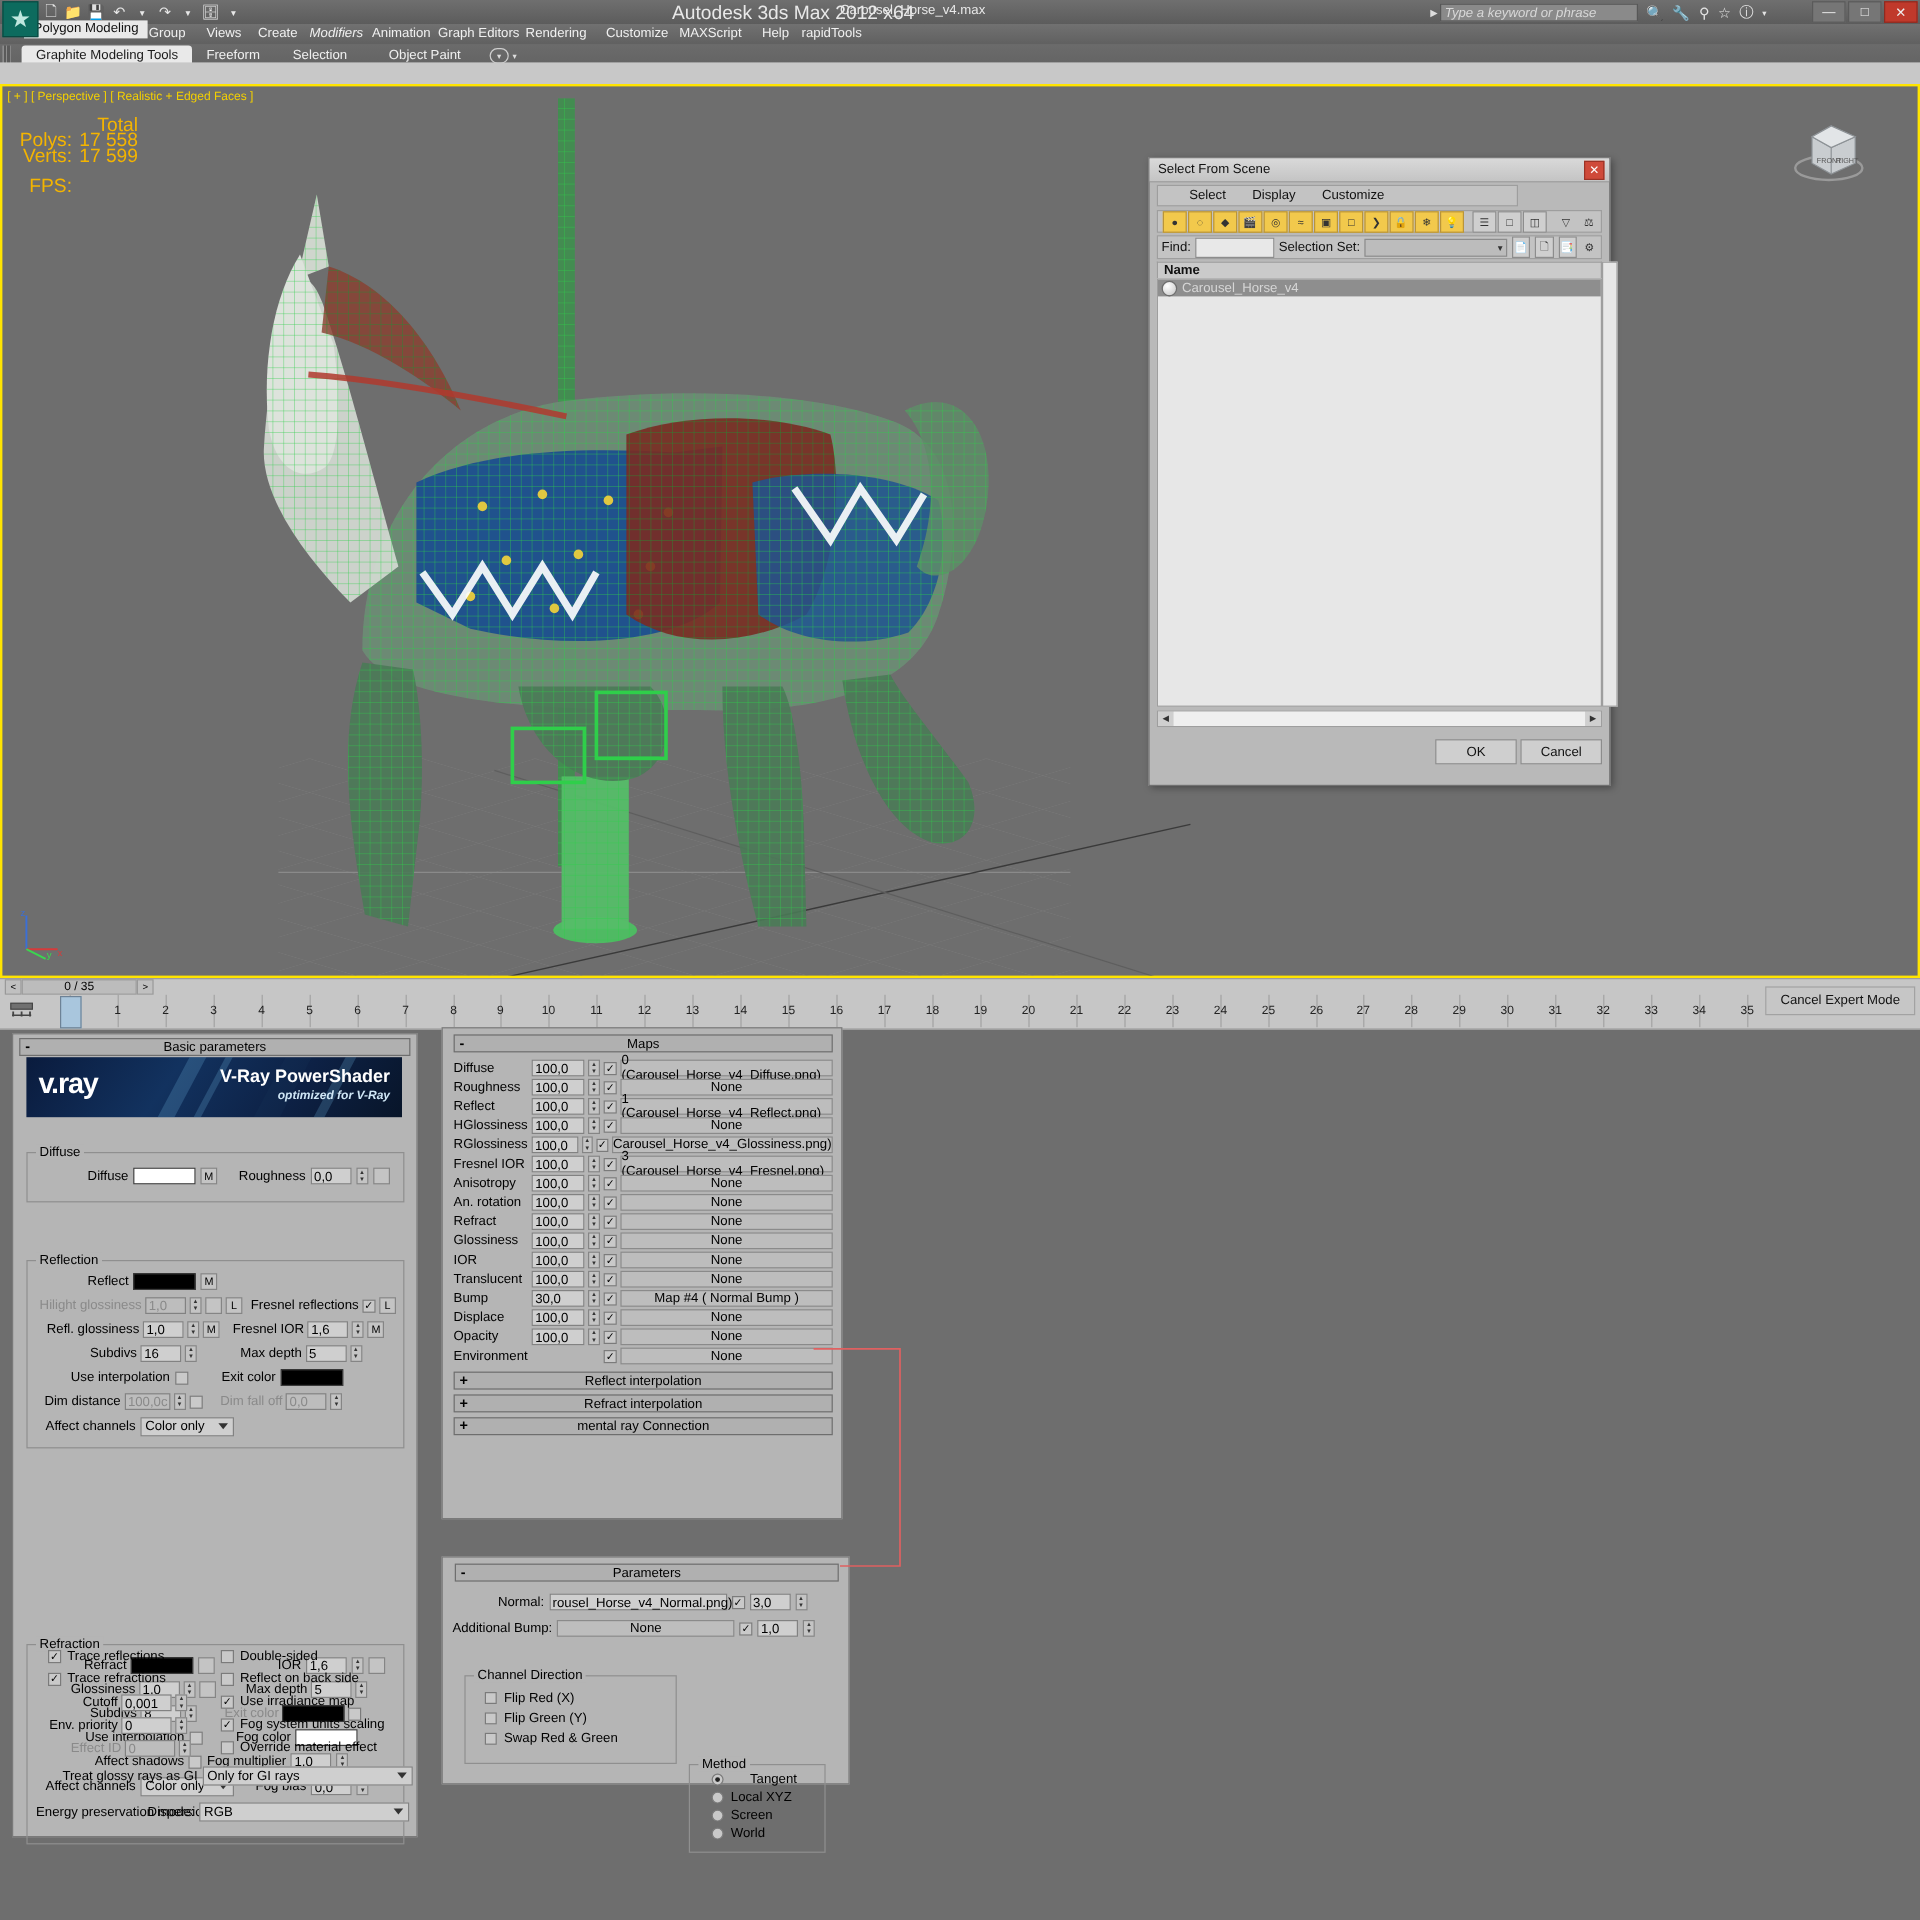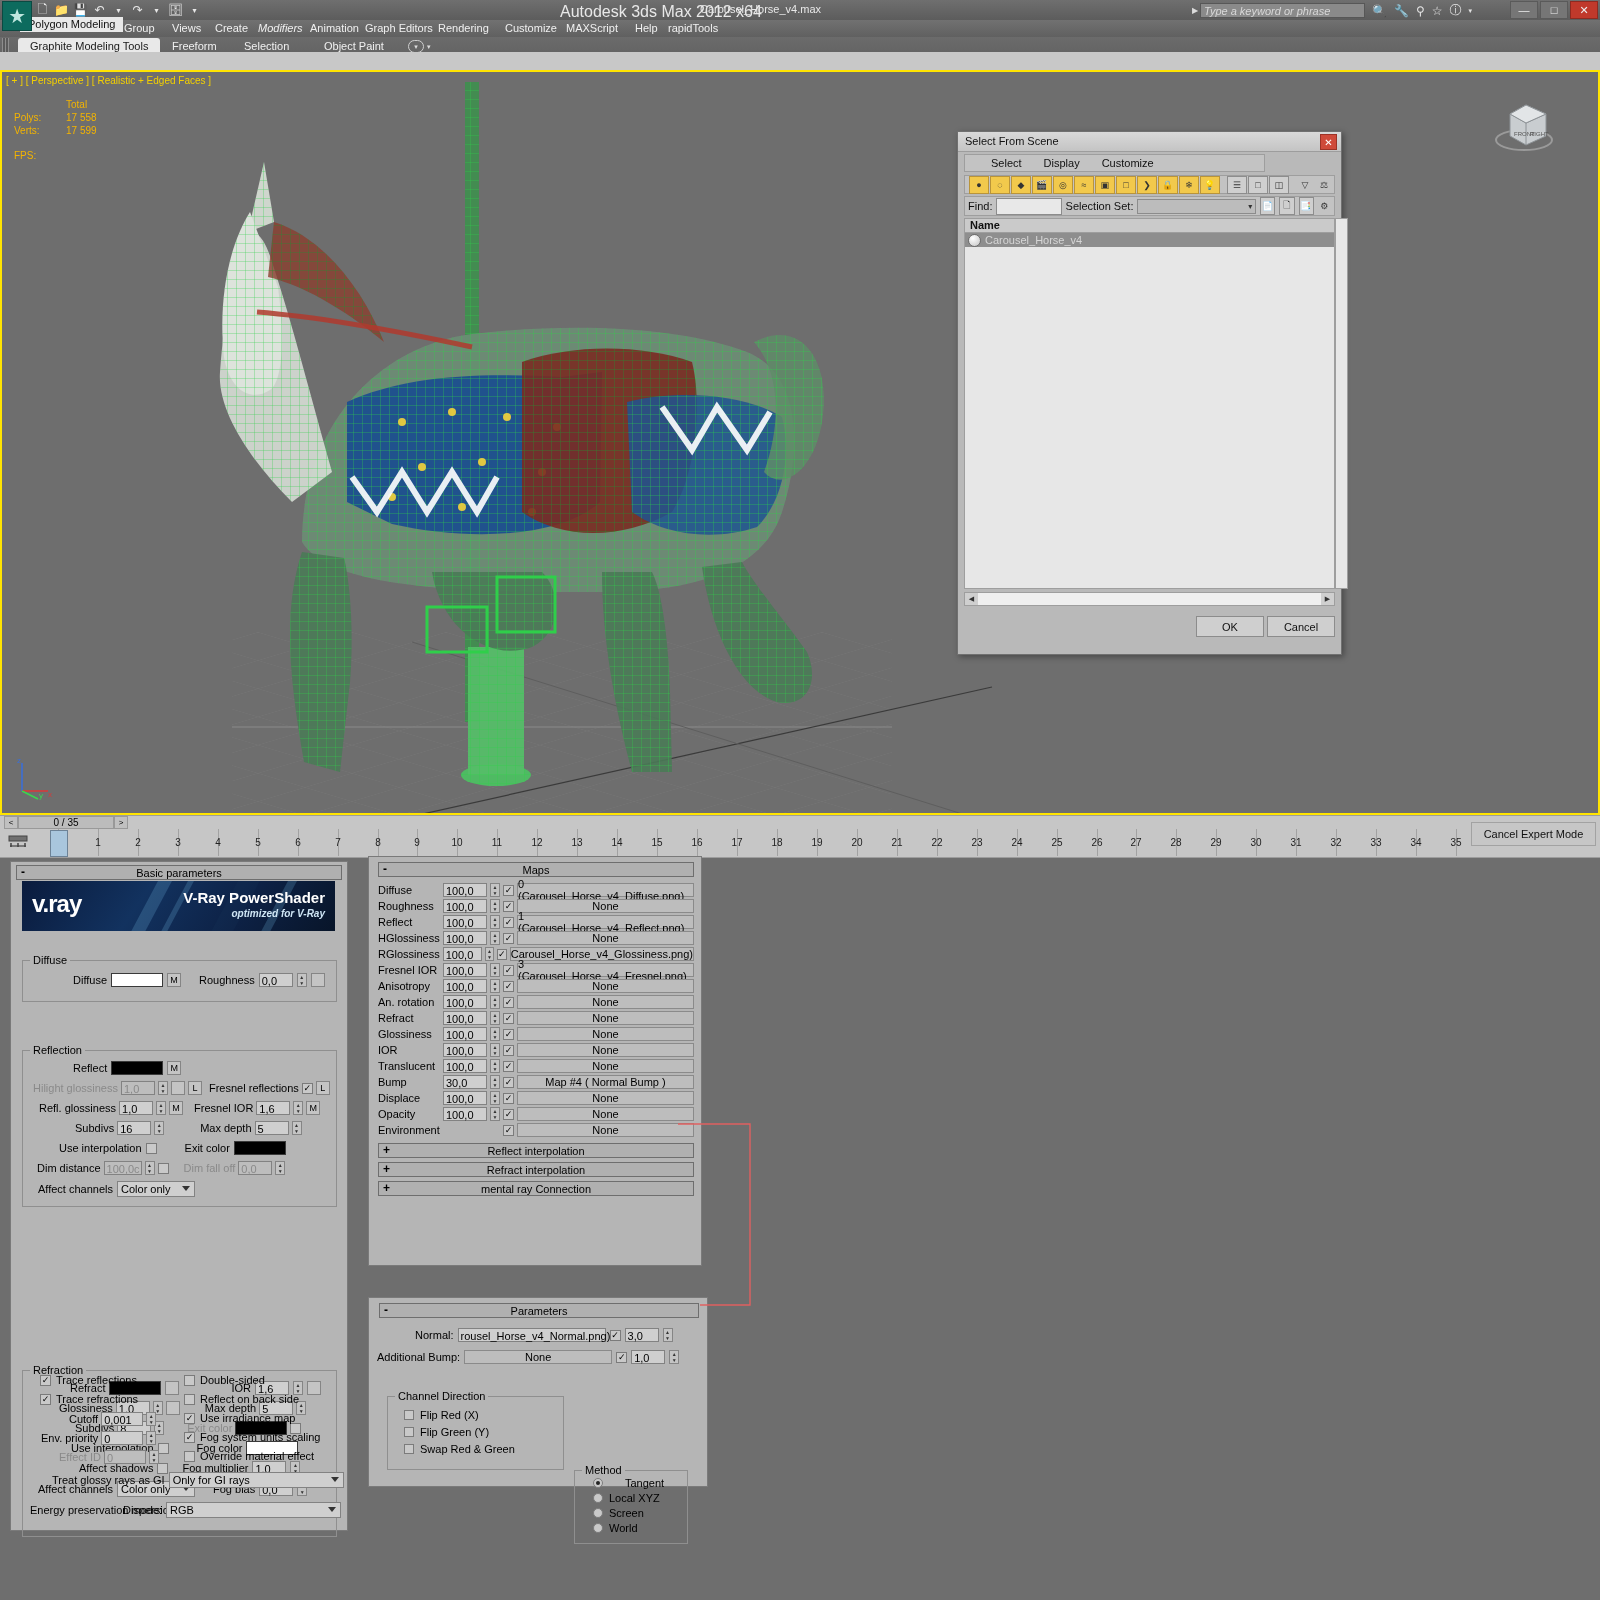--- a/index.html
+++ b/index.html
@@ -48,21 +48,21 @@
   #subtabbar{left:0;top:52px;width:1600px;height:18px;background:#c8c8c8;}
   #ribdrop{position:absolute;top:3px;display:flex;align-items:center;gap:3px;color:#eee;}
   .ddcircle{width:14px;height:11px;border:1px solid #cfcfcf;border-radius:7px;
     display:flex;align-items:center;justify-content:center;font-size:7px;color:#ddd;}
 
   
   #viewport{left:0;top:70px;width:1600px;height:745px;background:#6e6e6e;
     border:2px solid #ffe400;box-sizing:border-box;overflow:hidden;}
   #vplabel{left:6px;top:75px;color:#f4d000;font-size:10px;}
   #vpstats{left:14px;top:98px;color:#f4b400;font-size:10px;line-height:13px;}
-  #vpstats table{border-collapse:collapse;font-size:10px;color:#f4b400;}
+  #vpstats table{border-collapse:collapse;font-size:16px;color:#f4b400;text-align:right;}
   #vpstats td{padding:0 6px 0 0;white-space:nowrap;}
   #axis{left:14px;top:755px;width:40px;height:45px;}
 
   
   #scene{left:0;top:0;width:1600px;height:745px;}
 
   
   #sfs{left:957px;top:131px;width:383px;height:522px;background:#b9b9b9;
     border:1px solid #707070;box-shadow:2px 2px 6px rgba(0,0,0,.35);}
   #sfsTitle{left:0;top:0;width:383px;height:19px;
@@ -703,21 +703,21 @@
     </div>
     <div class="row" style="position:absolute;left:48px;top:70px;gap:4px">
       <span class="lbl">Use interpolation</span>
       <div class="chk"></div>
       <span class="lbl" style="margin-left:24px">Fog color</span>
       <div class="swatch" style="width:52px;background:#ffffff"></div>
     </div>
     <div class="row" style="position:absolute;left:56px;top:90px;gap:4px">
       <span class="lbl">Affect shadows</span>
       <div class="chk"></div>
-      <span class="lbl" style="margin-left:10px">Fog multiplier</span>
+      <span class="lbl" style="">Fog multiplier</span>
       <div class="num" style="width:34px">1,0</div>
       <div class="spin">
           <i>▲</i>
           <i>▼</i>
         </div>
     </div>
     <div class="row" style="position:absolute;left:15px;top:110px;gap:4px">
       <span class="lbl">Affect channels</span>
       <div class="combo" style="width:78px">
         <span>Color only</span>

